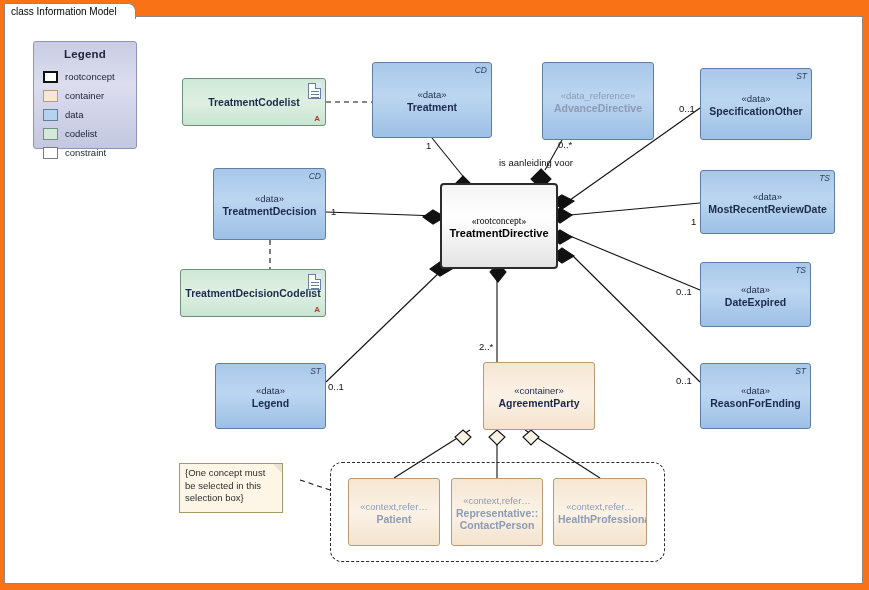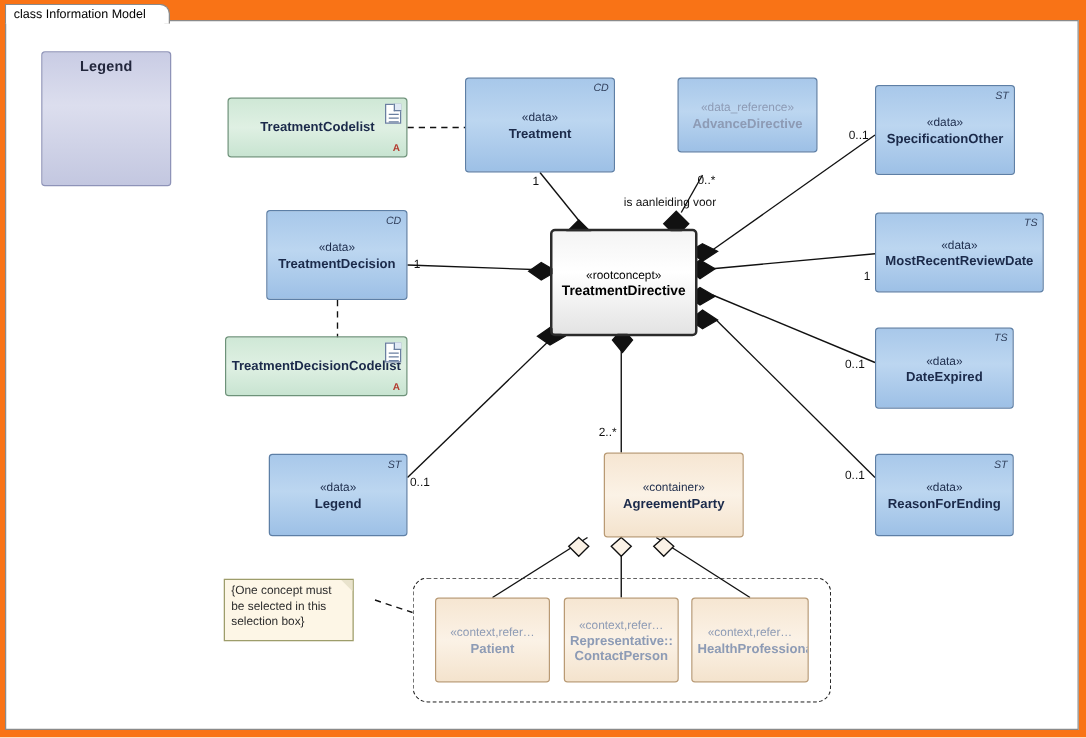--- a/index.html
+++ b/index.html
@@ -107,21 +107,21 @@
     background: linear-gradient(to bottom, #f6e6d2 0%, #fbf2e6 50%, #f4e3cd 100%);
     border-color: #b99a74;
   }
   
   .rootconcept {
     background: linear-gradient(to bottom, #f4f4f4 0%, #ffffff 40%, #e3e3e3 100%);
     border: 2px solid #2b2b2b;
     border-radius: 4px;
   }
   .rootconcept .nname { font-size: 11px; color: #000; }
-  .rootconcept .stereo { color: #000; }
+  .rootconcept .stereo { color: #000; font-family: Liberation Serif, serif; }
 
   .faded .stereo, .faded .nname { color: #8d9bb5; }
 
   
   .doc-icon {
     position: absolute;
     right: 4px;
     top: 4px;
     width: 13px;
     height: 16px;
@@ -300,20 +300,42 @@
 
     <g stroke="#111" stroke-width="1.1" fill="none" stroke-dasharray="5,4">
       <path d="M326,102 L372,102"></path>
       <path d="M270,240 L270,270"></path>
       <path d="M300,480 L330,490"></path>
     </g>
   </svg>
 
   <div class="legend">
     <div class="legend-title">Legend</div>
+    <div class="legend-items">
+      <div class="legend-row">
+        <span class="sw rootconcept-sw"></span>
+        <span class="legend-label">rootconcept</span>
+      </div>
+      <div class="legend-row">
+        <span class="sw container-sw"></span>
+        <span class="legend-label">container</span>
+      </div>
+      <div class="legend-row">
+        <span class="sw data-sw"></span>
+        <span class="legend-label">data</span>
+      </div>
+      <div class="legend-row">
+        <span class="sw codelist-sw"></span>
+        <span class="legend-label">codelist</span>
+      </div>
+      <div class="legend-row">
+        <span class="sw constraint-sw"></span>
+        <span class="legend-label">constraint</span>
+      </div>
+    </div>
   </div>
 
   <div class="node codelist" style="left:182px; top:78px; width:144px; height:48px;">
     <div class="node-body">
       <span class="nname">TreatmentCodelist</span>
     </div>
     <div class="doc-icon">
       <span class="fold"></span>
       <span class="l" style="top:7px;"></span>
       <span class="l" style="top:10px;"></span>
@@ -323,21 +345,21 @@
   </div>
 
   <div class="node data" style="left:372px; top:62px; width:120px; height:76px;">
     <span class="corner">CD</span>
     <div class="node-body">
       <span class="stereo">«data»</span>
       <span class="nname">Treatment</span>
     </div>
   </div>
 
-  <div class="node data faded" style="left:542px; top:62px; width:112px; height:60px;">
+  <div class="node data faded" style="left:542px; top:62px; width:112px; height:78px;">
     <div class="node-body">
       <span class="stereo">«data_reference»</span>
       <span class="nname">AdvanceDirective</span>
     </div>
   </div>
 
   <div class="node data" style="left:700px; top:68px; width:112px; height:72px;">
     <span class="corner">ST</span>
     <div class="node-body">
       <span class="stereo">«data»</span>

